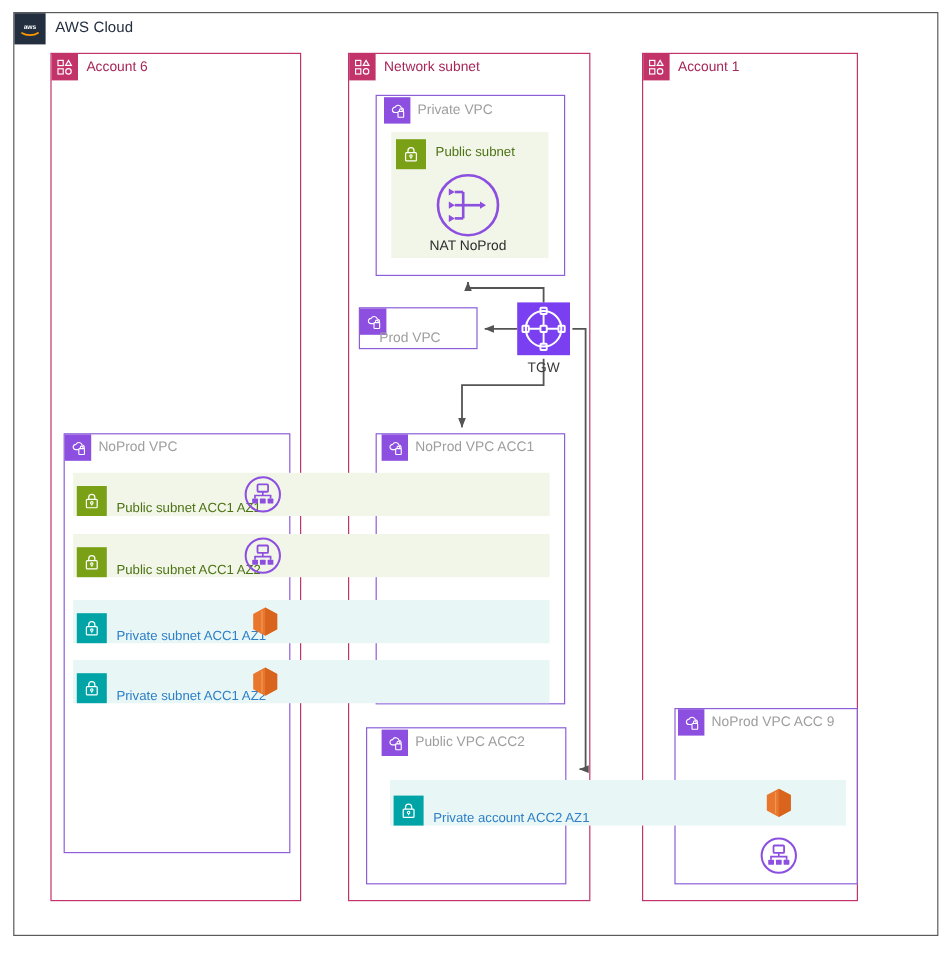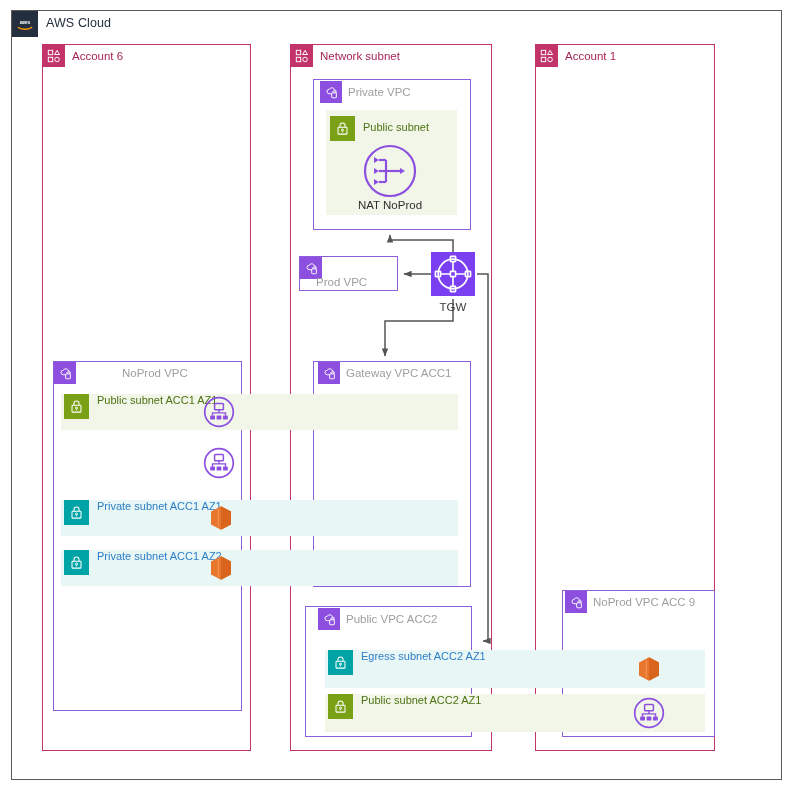--- a/index.html
+++ b/index.html
@@ -23,21 +23,21 @@
   .acct-frame{border:1px solid #c2336a;background:transparent;}
   .acct-badge{width:22px;height:22px;background:#c2336a;display:flex;align-items:center;justify-content:center;}
   .acct-label{font-size:11.5px;color:#a7265a;white-space:nowrap;}
 
   
   .vpc-frame{border:1px solid #8c5fd9;background:transparent;}
   .vpc-badge{width:22px;height:22px;background:#8c4fe0;display:flex;align-items:center;justify-content:center;}
   .vpc-label{font-size:11.5px;color:#9e9e9e;white-space:nowrap;}
 
   
-  .subnet-band{display:flex;align-items:flex-start;}
+  .subnet-band{display:flex;align-items:flex-end;}
   .subnet-band.public{background:#f2f6e8;}
   .subnet-band.private{background:#e8f6f6;}
   .sn-badge{width:25px;height:25px;display:flex;align-items:center;justify-content:center;flex:0 0 auto;}
   .sn-badge.public{background:#7aa116;}
   .sn-badge.private{background:#00a4a6;}
   .sn-label{font-size:11px;margin-left:8px;white-space:nowrap;}
   .sn-label.public{color:#4c7213;}
   .sn-label.private{color:#2e7fc7;}
 
   
@@ -164,47 +164,58 @@
   <div class="abs" style="left:54px;top:362px;">
     <div class="vpc-badge">
       <svg width="15" height="15" viewBox="0 0 16 16" aria-hidden="true">
         <path d="M3.2 7.2 a2.4 2.4 0 0 1 2.4-2.6 a3 3 0 0 1 5.6.6 a2.1 2.1 0 0 1 .4 4.1 H5.4
                  a2.3 2.3 0 0 1-2.2-2.1 Z" fill="none" stroke="#ffffff" stroke-width="1"></path>
         <rect x="8.2" y="8.4" width="5" height="5.2" rx="0.6" fill="#8c4fe0" stroke="#ffffff" stroke-width="1"></rect>
         <path d="M9.5 8.4 v-1.1 a1.2 1.2 0 0 1 2.4 0 v1.1" fill="none" stroke="#ffffff" stroke-width="1"></path>
       </svg>
     </div>
   </div>
-  <div class="abs vpc-label" style="left:82px;top:367px;margin-left:40px;">NoProd VPC</div>
+  <div class="abs vpc-label" style="left:82px;top:367px;">NoProd VPC</div>
 
   <div class="abs vpc-frame" style="left:313px;top:361px;width:158px;height:226px;"></div>
   <div class="abs" style="left:318px;top:362px;">
     <div class="vpc-badge">
       <svg width="15" height="15" viewBox="0 0 16 16" aria-hidden="true">
         <path d="M3.2 7.2 a2.4 2.4 0 0 1 2.4-2.6 a3 3 0 0 1 5.6.6 a2.1 2.1 0 0 1 .4 4.1 H5.4
                  a2.3 2.3 0 0 1-2.2-2.1 Z" fill="none" stroke="#ffffff" stroke-width="1"></path>
         <rect x="8.2" y="8.4" width="5" height="5.2" rx="0.6" fill="#8c4fe0" stroke="#ffffff" stroke-width="1"></rect>
         <path d="M9.5 8.4 v-1.1 a1.2 1.2 0 0 1 2.4 0 v1.1" fill="none" stroke="#ffffff" stroke-width="1"></path>
       </svg>
     </div>
   </div>
-  <div class="abs vpc-label" style="left:346px;top:367px;">Gateway VPC ACC1</div>
+  <div class="abs vpc-label" style="left:346px;top:367px;">NoProd VPC ACC1</div>
 
   <div class="abs subnet-band public" style="left:61px;top:394px;width:397px;height:36px;">
     <div class="sn-badge public" style="margin-left:3px;">
       <svg width="15" height="15" viewBox="0 0 16 16" aria-hidden="true">
         <rect x="3.2" y="6.6" width="9.6" height="7.4" rx="0.8" fill="none" stroke="#ffffff" stroke-width="1.1"></rect>
         <path d="M5.3 6.6 V4.9 a2.7 2.7 0 0 1 5.4 0 V6.6" fill="none" stroke="#ffffff" stroke-width="1.1"></path>
         <circle cx="8" cy="9.7" r="1.1" fill="none" stroke="#ffffff" stroke-width="1"></circle>
         <path d="M8 10.6 v1.5" stroke="#ffffff" stroke-width="1"></path>
       </svg>
     </div>
     <div class="sn-label public">Public subnet ACC1 AZ1</div>
   </div>
 
+  <div class="abs subnet-band public" style="left:61px;top:445px;width:397px;height:36px;">
+    <div class="sn-badge public" style="margin-left:3px;">
+      <svg width="15" height="15" viewBox="0 0 16 16" aria-hidden="true">
+        <rect x="3.2" y="6.6" width="9.6" height="7.4" rx="0.8" fill="none" stroke="#ffffff" stroke-width="1.1"></rect>
+        <path d="M5.3 6.6 V4.9 a2.7 2.7 0 0 1 5.4 0 V6.6" fill="none" stroke="#ffffff" stroke-width="1.1"></path>
+        <circle cx="8" cy="9.7" r="1.1" fill="none" stroke="#ffffff" stroke-width="1"></circle>
+        <path d="M8 10.6 v1.5" stroke="#ffffff" stroke-width="1"></path>
+      </svg>
+    </div>
+    <div class="sn-label public">Public subnet ACC1 AZ2</div>
+  </div>
 
   <div class="abs subnet-band private" style="left:61px;top:500px;width:397px;height:36px;">
     <div class="sn-badge private" style="margin-left:3px;">
       <svg width="15" height="15" viewBox="0 0 16 16" aria-hidden="true">
         <rect x="3.2" y="6.6" width="9.6" height="7.4" rx="0.8" fill="none" stroke="#ffffff" stroke-width="1.1"></rect>
         <path d="M5.3 6.6 V4.9 a2.7 2.7 0 0 1 5.4 0 V6.6" fill="none" stroke="#ffffff" stroke-width="1.1"></path>
         <circle cx="8" cy="9.7" r="1.1" fill="none" stroke="#ffffff" stroke-width="1"></circle>
         <path d="M8 10.6 v1.5" stroke="#ffffff" stroke-width="1"></path>
       </svg>
     </div>
@@ -286,34 +297,23 @@
 
   <div class="abs subnet-band private" style="left:325px;top:650px;width:380px;height:38px;">
     <div class="sn-badge private" style="margin-left:3px;">
       <svg width="15" height="15" viewBox="0 0 16 16" aria-hidden="true">
         <rect x="3.2" y="6.6" width="9.6" height="7.4" rx="0.8" fill="none" stroke="#ffffff" stroke-width="1.1"></rect>
         <path d="M5.3 6.6 V4.9 a2.7 2.7 0 0 1 5.4 0 V6.6" fill="none" stroke="#ffffff" stroke-width="1.1"></path>
         <circle cx="8" cy="9.7" r="1.1" fill="none" stroke="#ffffff" stroke-width="1"></circle>
         <path d="M8 10.6 v1.5" stroke="#ffffff" stroke-width="1"></path>
       </svg>
     </div>
-    <div class="sn-label private">Egress subnet ACC2 AZ1</div>
-  </div>
-
-  <div class="abs subnet-band public" style="left:325px;top:694px;width:380px;height:38px;">
-    <div class="sn-badge public" style="margin-left:3px;">
-      <svg width="15" height="15" viewBox="0 0 16 16" aria-hidden="true">
-        <rect x="3.2" y="6.6" width="9.6" height="7.4" rx="0.8" fill="none" stroke="#ffffff" stroke-width="1.1"></rect>
-        <path d="M5.3 6.6 V4.9 a2.7 2.7 0 0 1 5.4 0 V6.6" fill="none" stroke="#ffffff" stroke-width="1.1"></path>
-        <circle cx="8" cy="9.7" r="1.1" fill="none" stroke="#ffffff" stroke-width="1"></circle>
-        <path d="M8 10.6 v1.5" stroke="#ffffff" stroke-width="1"></path>
-      </svg>
-    </div>
-    <div class="sn-label public">Public subnet ACC2 AZ1</div>
-  </div>
+    <div class="sn-label private">Private account ACC2 AZ1</div>
+  </div>
+
 
   <div class="res-icon" style="left:637px;top:656px;">
     <svg width="24" height="26" viewBox="0 0 24 26" aria-hidden="true">
       <path d="M12 1.2 L22 6.6 V19.4 L12 24.8 L2 19.4 V6.6 Z" fill="#e8762d"></path>
       <path d="M12 1.2 L22 6.6 V19.4 L12 24.8 Z" fill="#d9641d"></path>
       <path d="M9.3 4 V22" stroke="#f2a164" stroke-width="1.1" fill="none" opacity=".75"></path>
     </svg>
   </div>
   <div class="res-icon" style="left:633px;top:697px;">
     <svg width="32" height="32" viewBox="0 0 32 32" aria-hidden="true">

